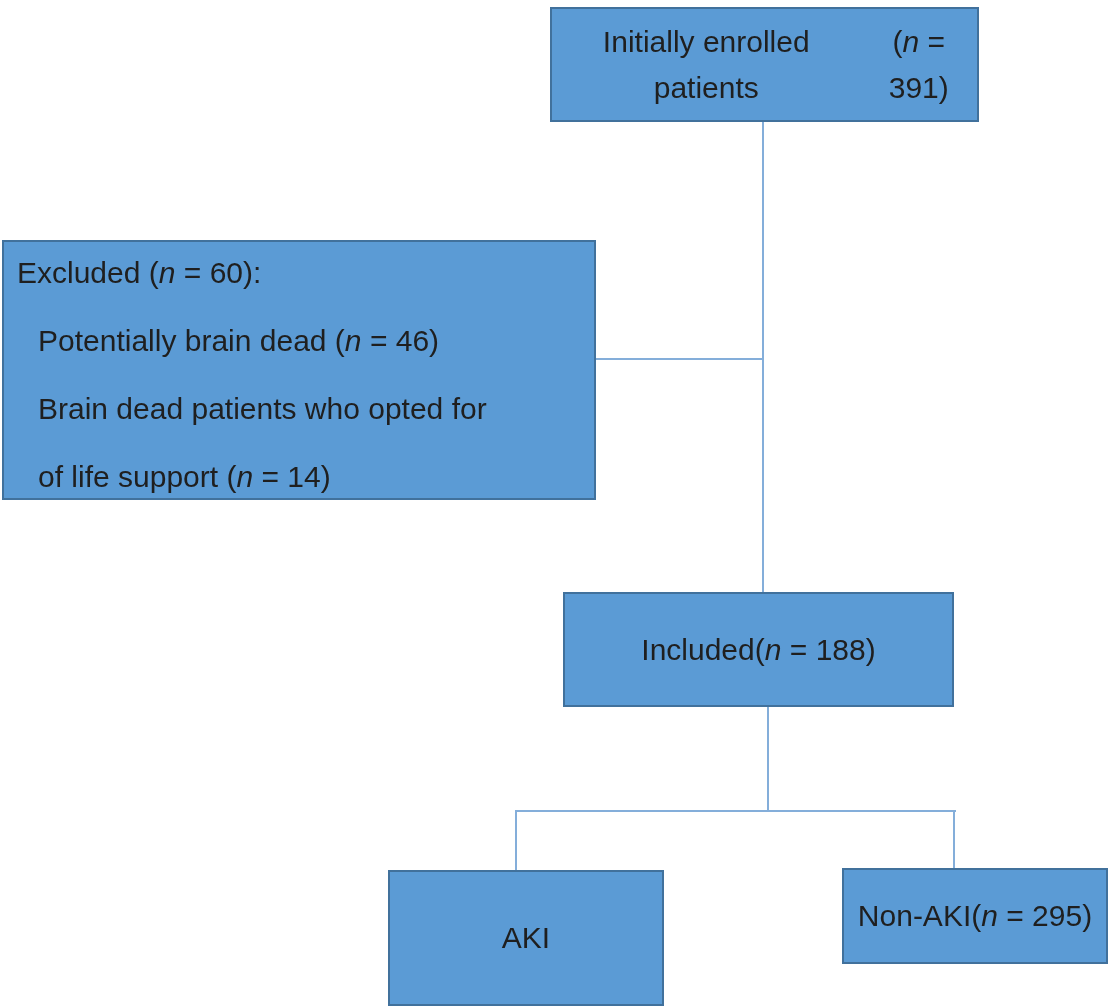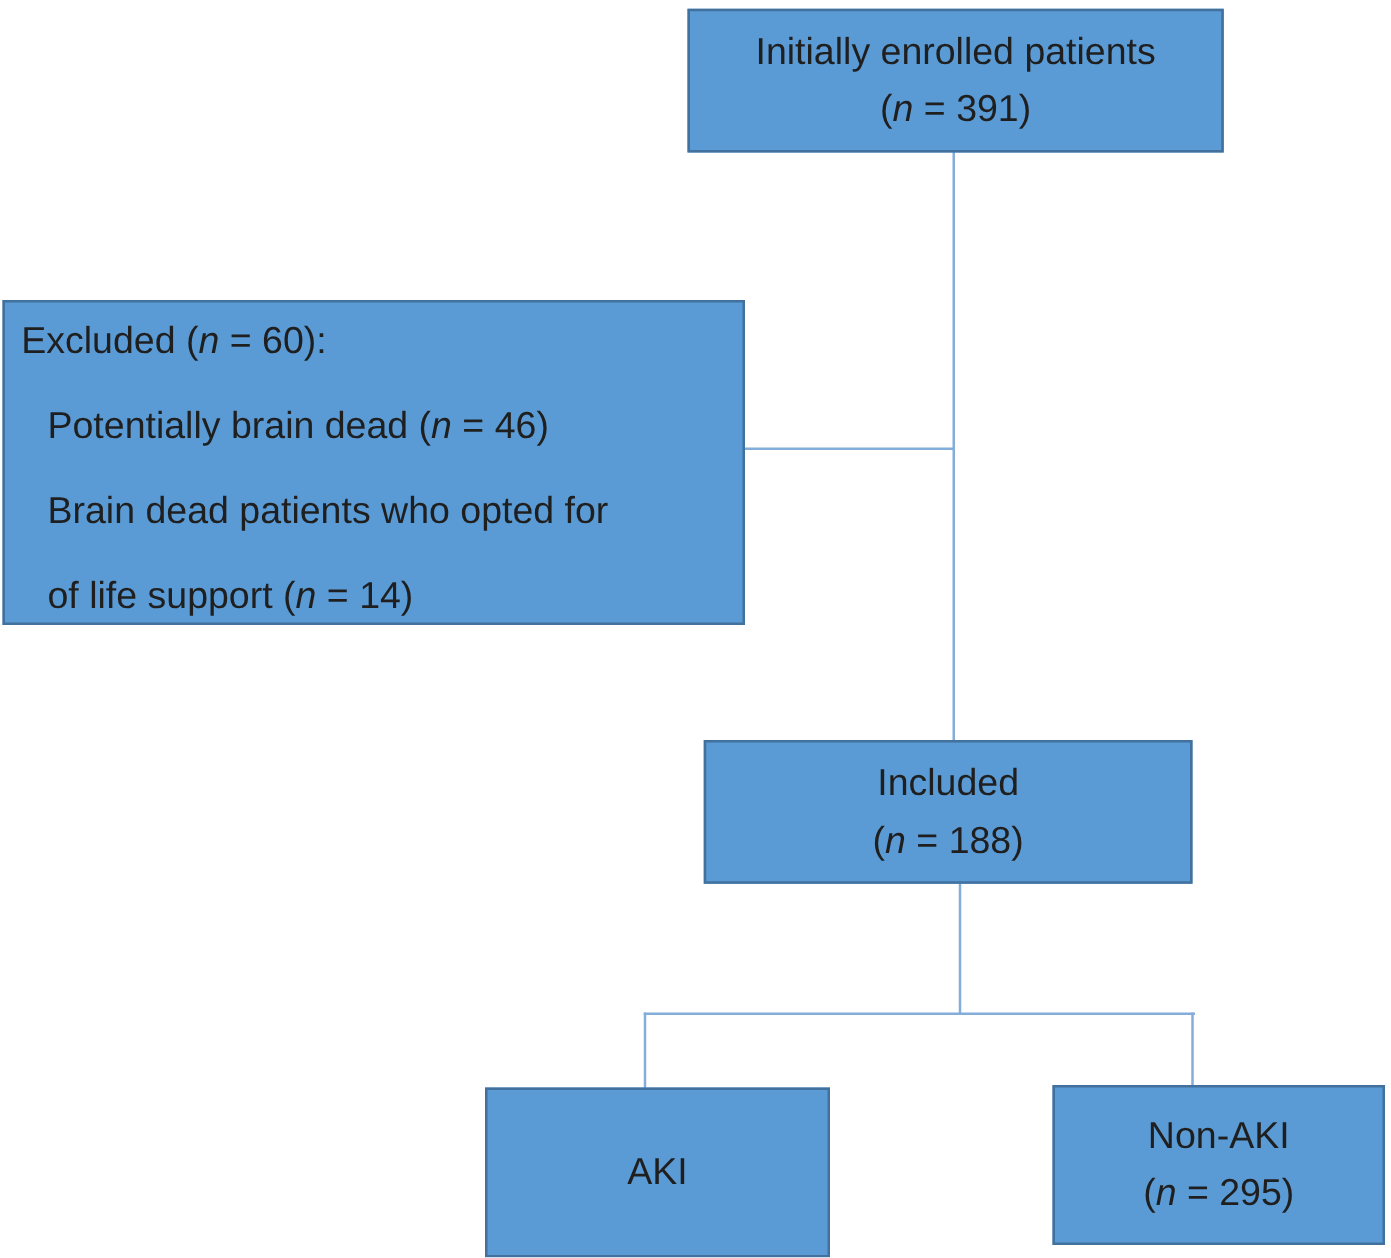--- a/index.html
+++ b/index.html
@@ -22,33 +22,33 @@
     position:absolute;
     background:var(--box-fill);
     border:2px solid var(--box-border);
     box-sizing:border-box;
     font-size:30px;
     line-height:46px;
     color:var(--text);
   }
   .box.centered{
     display:flex;
-    flex-direction:column;
+    flex-direction:row;
     justify-content:center;
     align-items:center;
     text-align:center;
   }
   .nvar{font-style:italic;}
   .connector{position:absolute;background:var(--connector);}
   
   .enrolled-box{left:550px;top:7px;width:429px;height:115px;}
   .excluded-box{left:2px;top:240px;width:594px;height:260px;padding:7px 10px 12px 13px;font-size:30px;line-height:48px;}
   .included-box{left:563px;top:592px;width:391px;height:115px;}
   .aki-box{left:388px;top:870px;width:276px;height:136px;}
-  .nonaki-box{left:842px;top:868px;width:266px;height:128px;}
+  .nonaki-box{left:842px;top:868px;width:266px;height:96px;}
   .excluded-box .indent{padding-left:21px;margin-top:20px;}
   
   .conn-top-vertical{left:762px;top:121px;width:2px;height:472px;}
   .conn-excluded-horizontal{left:595px;top:358px;width:168px;height:2px;}
   .conn-mid-vertical{left:767px;top:705px;width:2px;height:107px;}
   .conn-branch-horizontal{left:515px;top:810px;width:441px;height:2px;}
   .conn-left-vertical{left:515px;top:810px;width:2px;height:61px;}
   .conn-right-vertical{left:953px;top:810px;width:2px;height:59px;}
 </style>
 </head>

